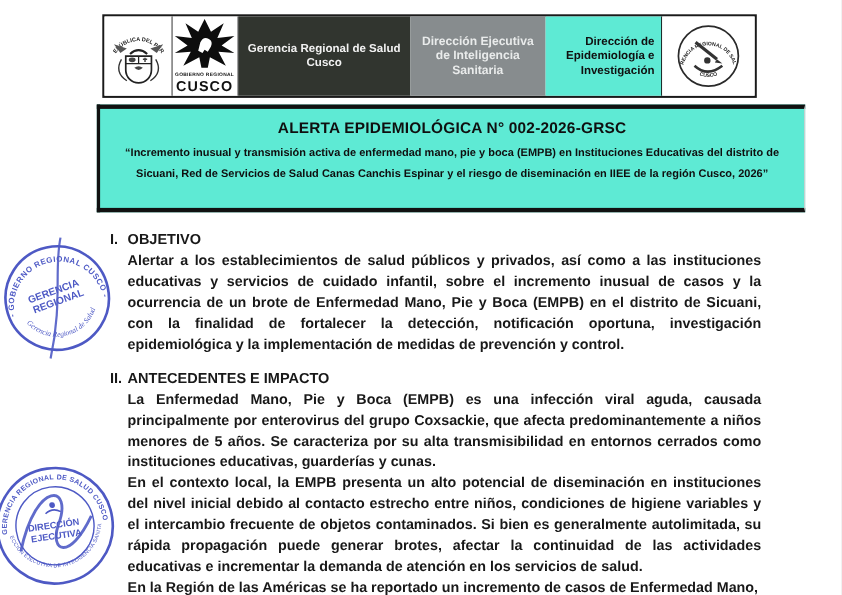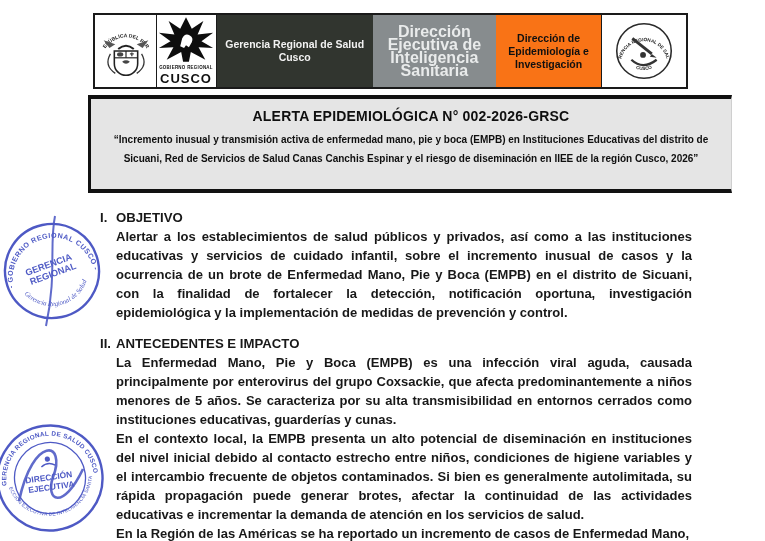--- a/index.html
+++ b/index.html
@@ -15,29 +15,29 @@
     display:flex; border:2px solid #1a1a1a; box-sizing:border-box; background:#fff;
   }
   .hcell {
     box-sizing:border-box; height:100%; display:flex; flex-direction:column;
     align-items:center; justify-content:center; text-align:center; font-weight:bold;
   }
   .hcell.logo { background:#fff; }
   .cell-peru  { width:62px; border-right:1px solid #1a1a1a; }
   .cell-cusco { width:60px; border-right:1px solid #1a1a1a; }
   .cell-dark  { width:156px; background:#31352f; color:#f2f2f2; font-size:10.5px; line-height:13px; padding:0 6px; }
-  .cell-med   { width:124px; background:#878c8e; color:#e9ebeb; font-size:16px; line-height:13px; padding:0 8px; }
-  .cell-light { width:106px; background:#f97316; color:#101010; font-size:10.5px; line-height:13px; padding:0 6px; border-right:1px solid #1a1a1a; }
+  .cell-med   { width:124px; background:#878c8e; color:#e9ebeb; font-size:11px; line-height:13px; padding:0 8px; }
+  .cell-light { width:106px; background:#5eead4; color:#101010; font-size:10.5px; line-height:13px; padding:0 6px; border-right:1px solid #1a1a1a;text-align:right; }
   .cell-seal  { flex:1; }
 
   
   .title-box {
     position:absolute; left:88px; top:95px; width:644px; height:98px; box-sizing:border-box;
     border-top:4px solid #111; border-bottom:4px solid #111; border-left:3px solid #111;
-    border-right:1px solid #cfcfcf; text-align:center; color:#0f0f0f; background:#e5e5e5;
+    border-right:1px solid #cfcfcf; text-align:center; color:#0f0f0f; background:#5eead4;
   }
   .alert-no  { margin-top:9px; font-weight:bold; font-size:14px; letter-spacing:.2px; }
   .alert-sub { margin-top:7px; font-weight:bold; font-size:10px; line-height:18.5px; padding:0 10px; }
 
   
   .section { position:absolute; left:100px; width:592px; font-size:13px; line-height:19px; color:#181818; }
   .sec1 { top:208px; }
   .sec2 { top:334px; }
   .sec-heading { display:flex; font-weight:bold; font-size:13.2px; }
   .numeral { width:16px; flex:none; }

